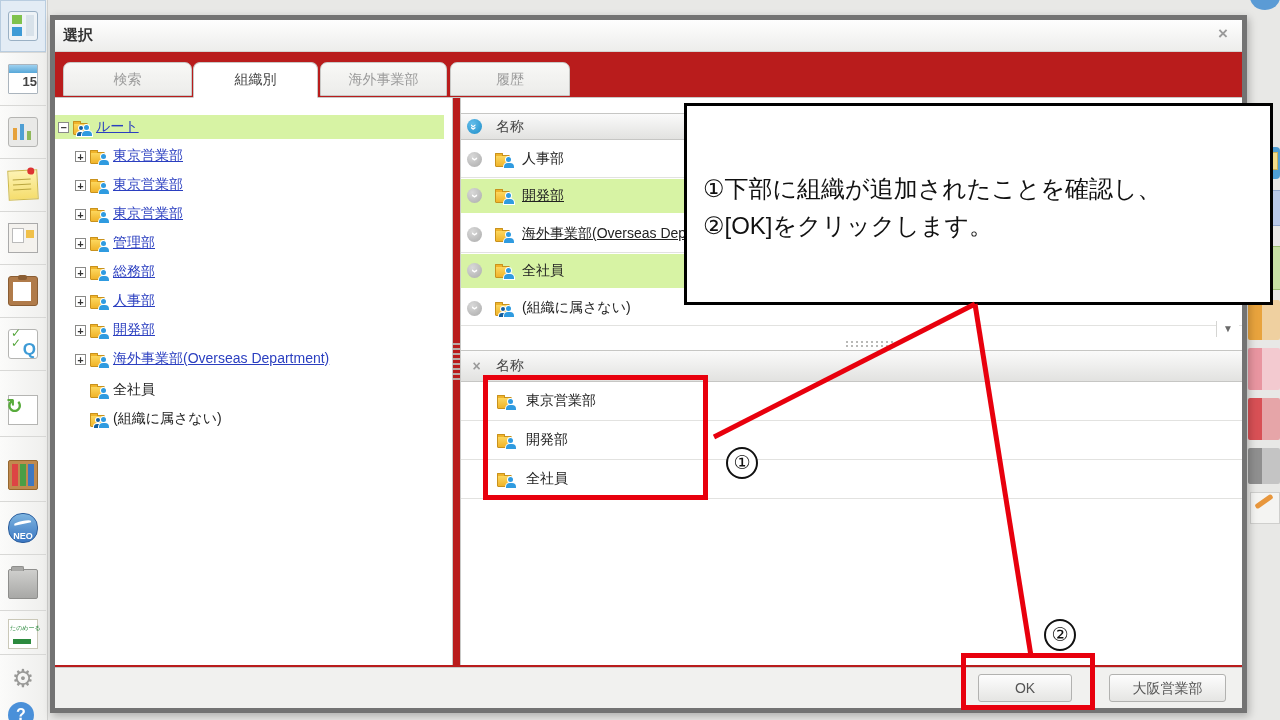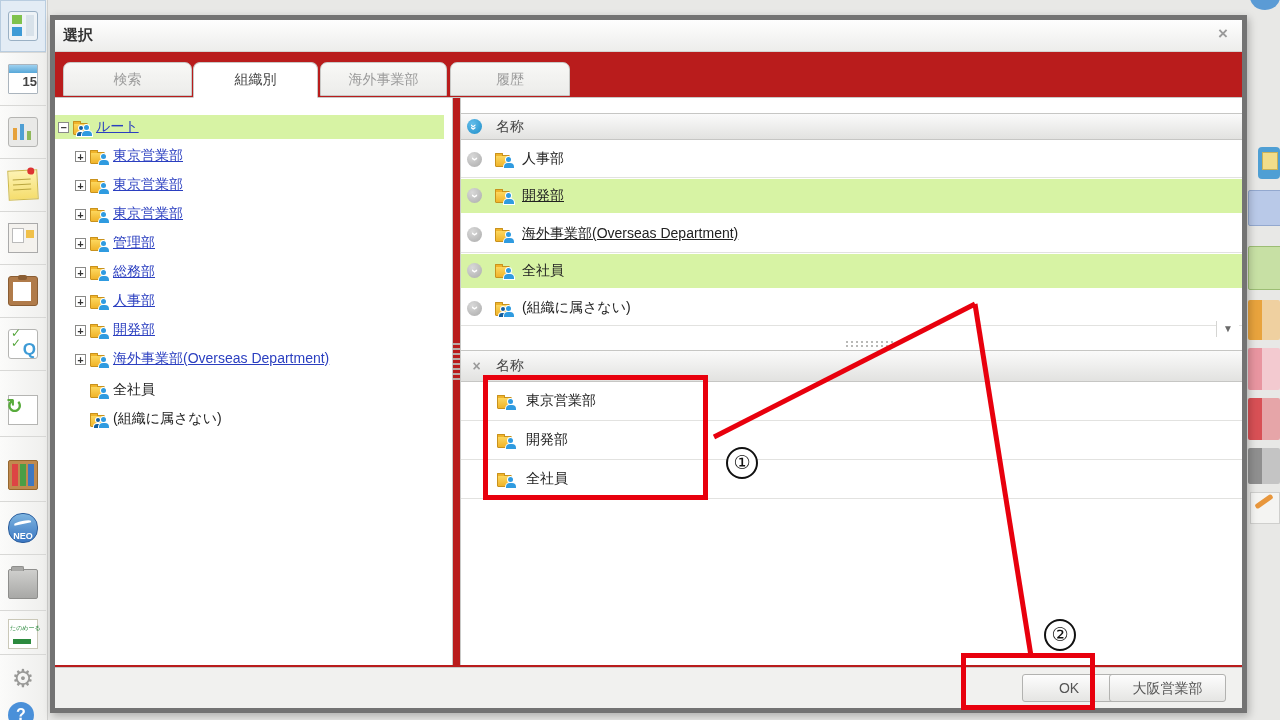--- a/index.html
+++ b/index.html
@@ -134,21 +134,21 @@
   .circ.blue span{font-size:11px;}
   .xmark{color:#9a9a9a;font-weight:bold;font-size:14px;flex:0 0 15px;text-align:center;cursor:pointer;}
   .scrolldn{position:absolute;right:3px;top:223px;width:22px;height:16px;background:#fff;border-left:1px solid #d5d5d3;
     color:#6a6a6a;font-size:10px;text-align:center;line-height:16px;cursor:pointer;}
 
   
   .dfooter{position:absolute;left:0;right:0;bottom:0;height:40px;background:#f1f1ef;border-top:1px solid #c9c9c7;}
   .fnote{position:absolute;left:6px;top:11px;font-size:14px;color:#4169c8;}
   .btn{position:absolute;top:6px;height:28px;box-sizing:border-box;border:1px solid #b2b2b0;border-radius:3px;
     background:linear-gradient(#fdfdfd,#e5e5e3);font-size:14px;color:#555;text-align:center;line-height:26px;cursor:pointer;}
-  .btn-ok{left:923px;width:94px;margin-left:44px;}
+  .btn-ok{left:923px;width:94px;}
   .btn-cancel{left:1054px;width:117px;}
 
   
   .callout-box{position:absolute;left:684px;top:103px;width:589px;height:202px;box-sizing:border-box;
     background:#fff;border:3px solid #000;z-index:20;padding:64px 0 0 16px;}
   .callout-box .cl{font-size:24px;color:#111;line-height:37px;white-space:nowrap;}
   .redrect{position:absolute;box-sizing:border-box;border:5px solid #e8000d;z-index:22;}
   .rr1{left:483px;top:375px;width:225px;height:125px;}
   .rr2{left:961px;top:653px;width:134px;height:57px;}
   .ovl{position:absolute;left:0;top:0;z-index:21;pointer-events:none;}
@@ -453,16 +453,20 @@
       <div class="btn btn-cancel">大阪営業部</div>
     </div>
   </div>
 
   <svg class="ovl" width="1280" height="720">
     <line x1="975" y1="304" x2="714" y2="437" stroke="#e8000d" stroke-width="5"></line>
     <line x1="975" y1="304" x2="1031" y2="656" stroke="#e8000d" stroke-width="5"></line>
   </svg>
   <div class="redrect rr1"></div>
   <div class="redrect rr2"></div>
+  <div class="callout-box">
+    <div class="cl">①下部に組織が追加されたことを確認し、</div>
+    <div class="cl">②[OK]をクリックします。</div>
+  </div>
   <div class="badge b1">①</div>
   <div class="badge b2">②</div>
 
 </div>
 
 </body></html>

